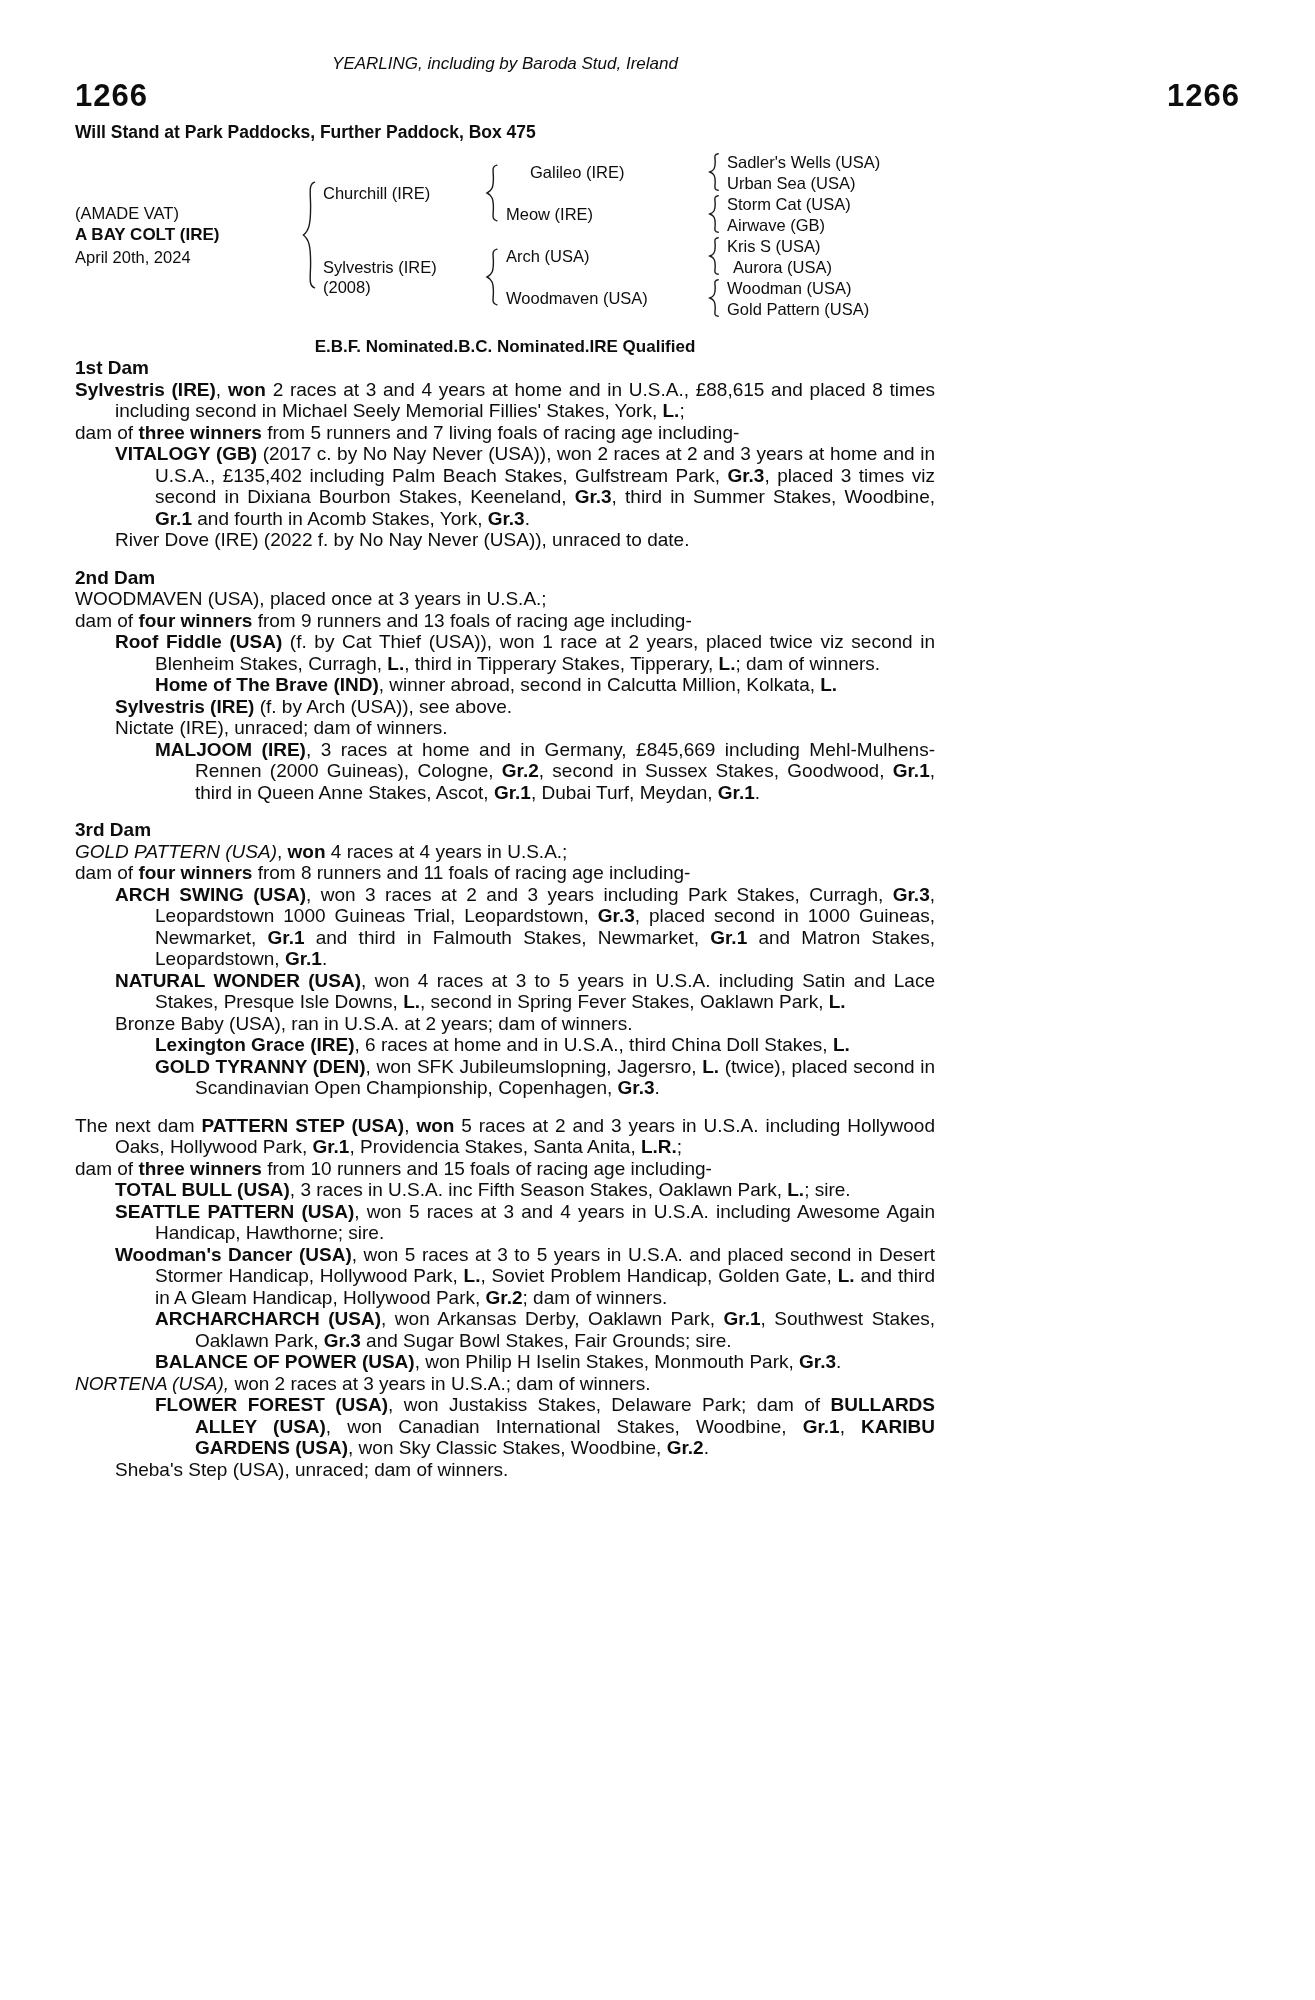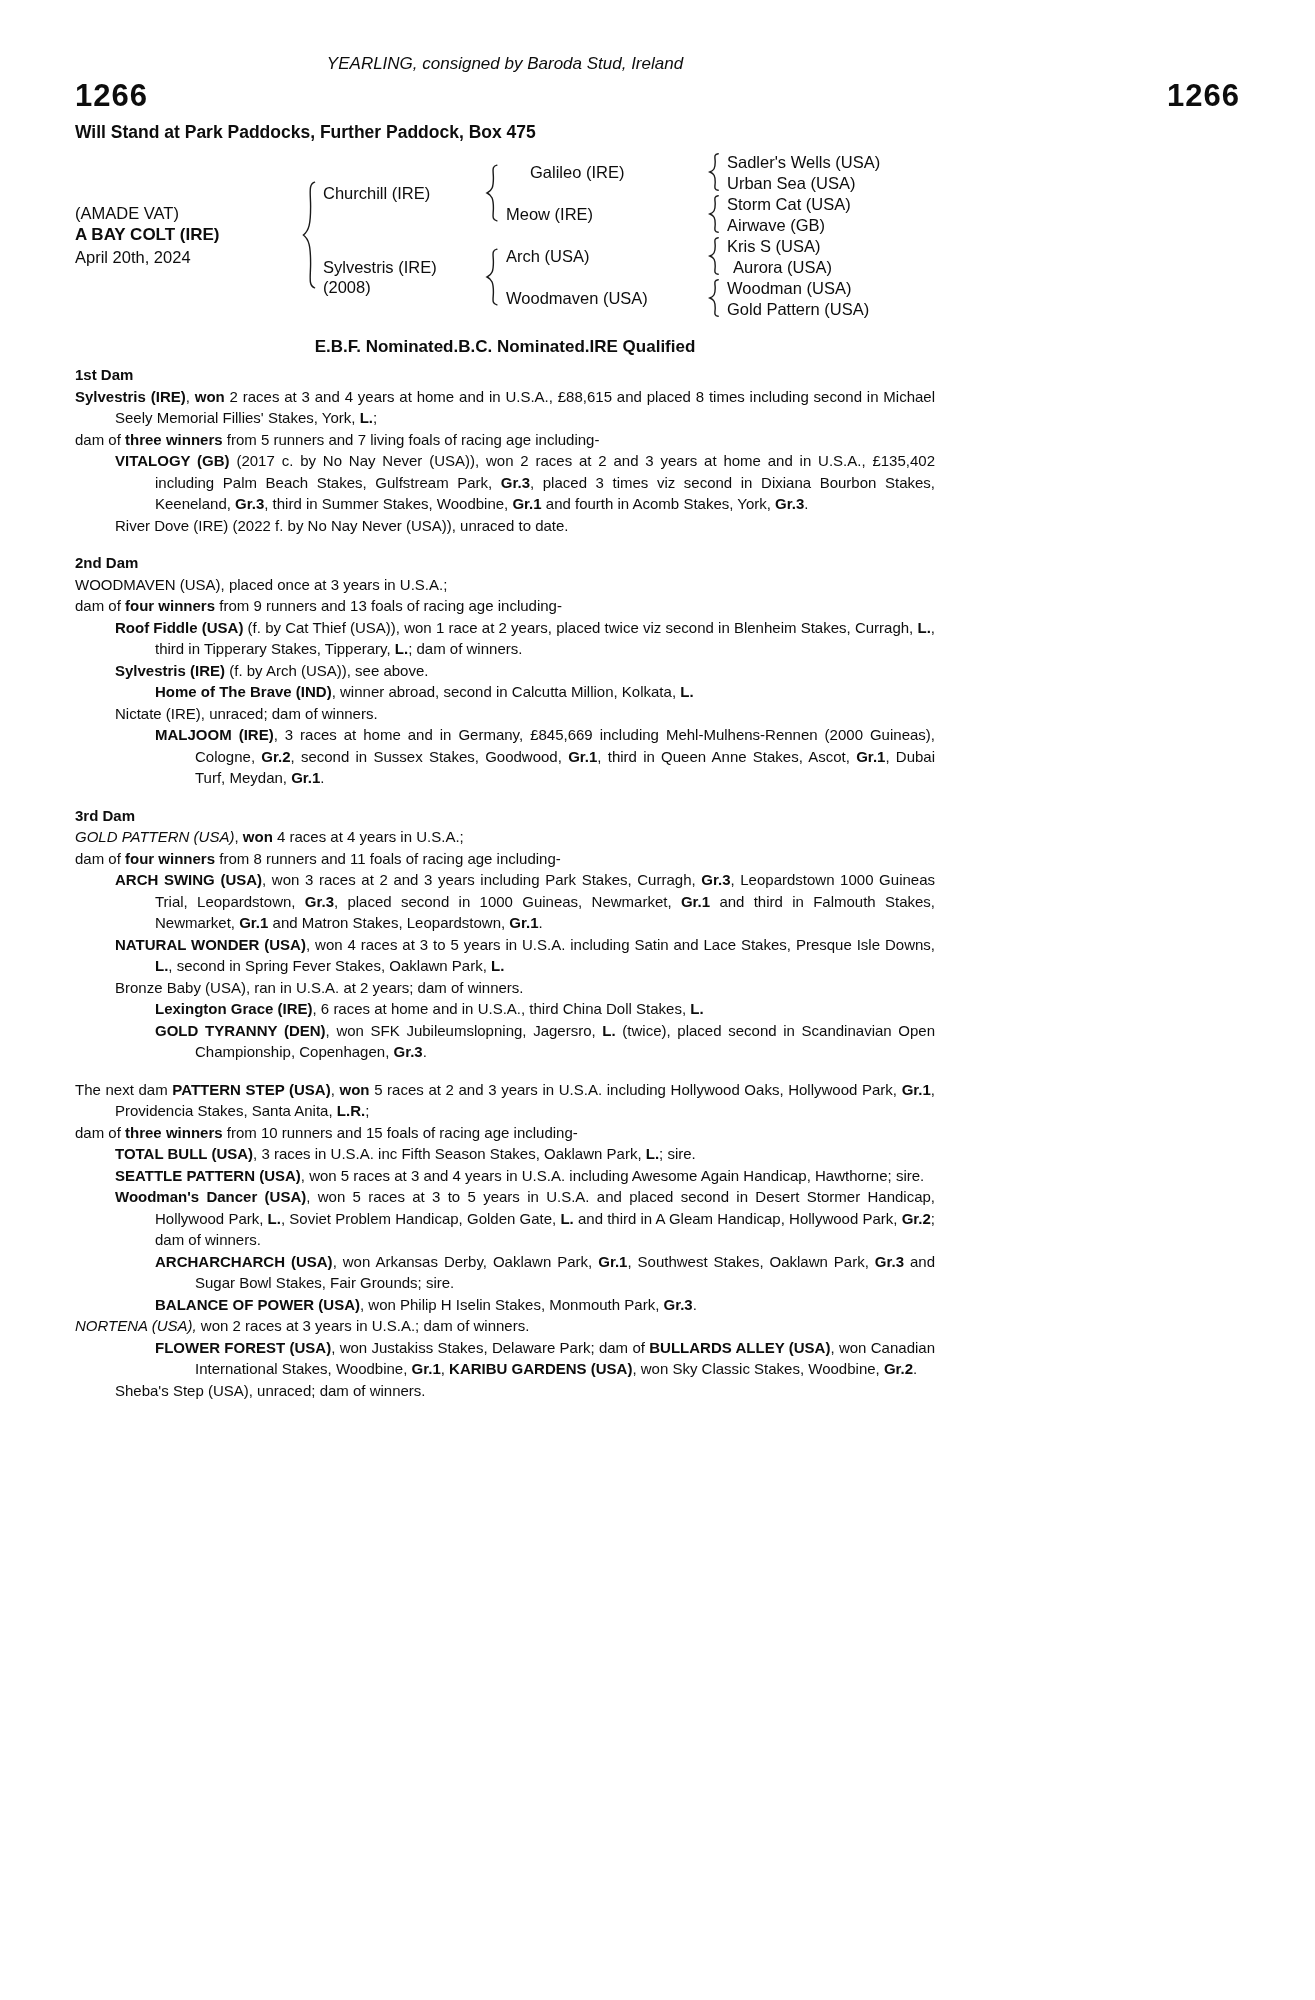--- a/index.html
+++ b/index.html
@@ -68,39 +68,39 @@
   .brace-sm { width: 12px; height: 38px; }
 
   
   .nominations {
     width: 860px; display: flex; justify-content: center; 
     font-weight: bold; font-size: 17px; margin-top: 18px;
   }
 
   
   .catalog-text {
-    width: 860px; margin-top: 7px;
-    font-size: 15px; line-height: 21.5px;
+    width: 860px; margin-top: 0;
+    font-size: 19px; line-height: 21.5px;
   }
   .section { margin-top: 16px; }
   .section:first-child { margin-top: 0; }
   .sec-heading { font-weight: bold; }
   .para { text-align: justify; }
   .para.lvl0 { padding-left: 40px;  text-indent: -40px; }
   .para.lvl1 { padding-left: 80px;  text-indent: -40px; }
   .para.lvl2 { padding-left: 120px; text-indent: -40px; }
   span.b { font-weight: bold; }
   span.i { font-style: italic; }
 </style>
 </head>
 <body>
 
 <div class="page">
 
-  <div class="consign-line">YEARLING, consigned by Baroda Stud, Ireland</div>
+  <div class="consign-line">YEARLING, including by Baroda Stud, Ireland</div>
 
   <div class="lot-row">
     <div class="lot-number">1266</div>
     <div class="lot-number">1266</div>
   </div>
 
   <div class="stand-line">Will Stand at Park Paddocks, Further Paddock, Box 475</div>
 
   <div class="ped-grid">
 
@@ -181,22 +181,22 @@
         <div class="para lvl0"><span class="b">Sylvestris (IRE)</span><span>, </span><span class="b">won</span><span> 2 races at 3 and 4 years at home and in U.S.A., £88,615 and placed 8 times including second in Michael Seely Memorial Fillies' Stakes, York, </span><span class="b">L.</span><span>;</span></div>
         <div class="para lvl0"><span>dam of </span><span class="b">three winners</span><span> from 5 runners and 7 living foals of racing age including-</span></div>
         <div class="para lvl1"><span class="b">VITALOGY (GB)</span><span> (2017 c. by No Nay Never (USA)), won 2 races at 2 and 3 years at home and in U.S.A., £135,402 including Palm Beach Stakes, Gulfstream Park, </span><span class="b">Gr.3</span><span>, placed 3 times viz second in Dixiana Bourbon Stakes, Keeneland, </span><span class="b">Gr.3</span><span>, third in Summer Stakes, Woodbine, </span><span class="b">Gr.1</span><span> and fourth in Acomb Stakes, York, </span><span class="b">Gr.3</span><span>.</span></div>
         <div class="para lvl1"><span>River Dove (IRE) (2022 f. by No Nay Never (USA)), unraced to date.</span></div>
       </div>
       <div class="section">
         <div class="sec-heading">2nd Dam</div>
         <div class="para lvl0"><span>WOODMAVEN (USA), placed once at 3 years in U.S.A.;</span></div>
         <div class="para lvl0"><span>dam of </span><span class="b">four winners</span><span> from 9 runners and 13 foals of racing age including-</span></div>
         <div class="para lvl1"><span class="b">Roof Fiddle (USA)</span><span> (f. by Cat Thief (USA)), won 1 race at 2 years, placed twice viz second in Blenheim Stakes, Curragh, </span><span class="b">L.</span><span>, third in Tipperary Stakes, Tipperary, </span><span class="b">L.</span><span>; dam of winners.</span></div>
+        <div class="para lvl2"><span class="b">Home of The Brave (IND)</span><span>, winner abroad, second in Calcutta Million, Kolkata, </span><span class="b">L.</span></div>
         <div class="para lvl1"><span class="b">Sylvestris (IRE)</span><span> (f. by Arch (USA)), see above.</span></div>
-        <div class="para lvl2"><span class="b">Home of The Brave (IND)</span><span>, winner abroad, second in Calcutta Million, Kolkata, </span><span class="b">L.</span></div>
         <div class="para lvl1"><span>Nictate (IRE), unraced; dam of winners.</span></div>
         <div class="para lvl2"><span class="b">MALJOOM (IRE)</span><span>, 3 races at home and in Germany, £845,669 including Mehl-Mulhens-Rennen (2000 Guineas), Cologne, </span><span class="b">Gr.2</span><span>, second in Sussex Stakes, Goodwood, </span><span class="b">Gr.1</span><span>, third in Queen Anne Stakes, Ascot, </span><span class="b">Gr.1</span><span>, Dubai Turf, Meydan, </span><span class="b">Gr.1</span><span>.</span></div>
       </div>
       <div class="section">
         <div class="sec-heading">3rd Dam</div>
         <div class="para lvl0"><span class="i">GOLD PATTERN (USA)</span><span>, </span><span class="b">won</span><span> 4 races at 4 years in U.S.A.;</span></div>
         <div class="para lvl0"><span>dam of </span><span class="b">four winners</span><span> from 8 runners and 11 foals of racing age including-</span></div>
         <div class="para lvl1"><span class="b">ARCH SWING (USA)</span><span>, won 3 races at 2 and 3 years including Park Stakes, Curragh, </span><span class="b">Gr.3</span><span>, Leopardstown 1000 Guineas Trial, Leopardstown, </span><span class="b">Gr.3</span><span>, placed second in 1000 Guineas, Newmarket, </span><span class="b">Gr.1</span><span> and third in Falmouth Stakes, Newmarket, </span><span class="b">Gr.1</span><span> and Matron Stakes, Leopardstown, </span><span class="b">Gr.1</span><span>.</span></div>
         <div class="para lvl1"><span class="b">NATURAL WONDER (USA)</span><span>, won 4 races at 3 to 5 years in U.S.A. including Satin and Lace Stakes, Presque Isle Downs, </span><span class="b">L.</span><span>, second in Spring Fever Stakes, Oaklawn Park, </span><span class="b">L.</span></div>
         <div class="para lvl1"><span>Bronze Baby (USA), ran in U.S.A. at 2 years; dam of winners.</span></div>

